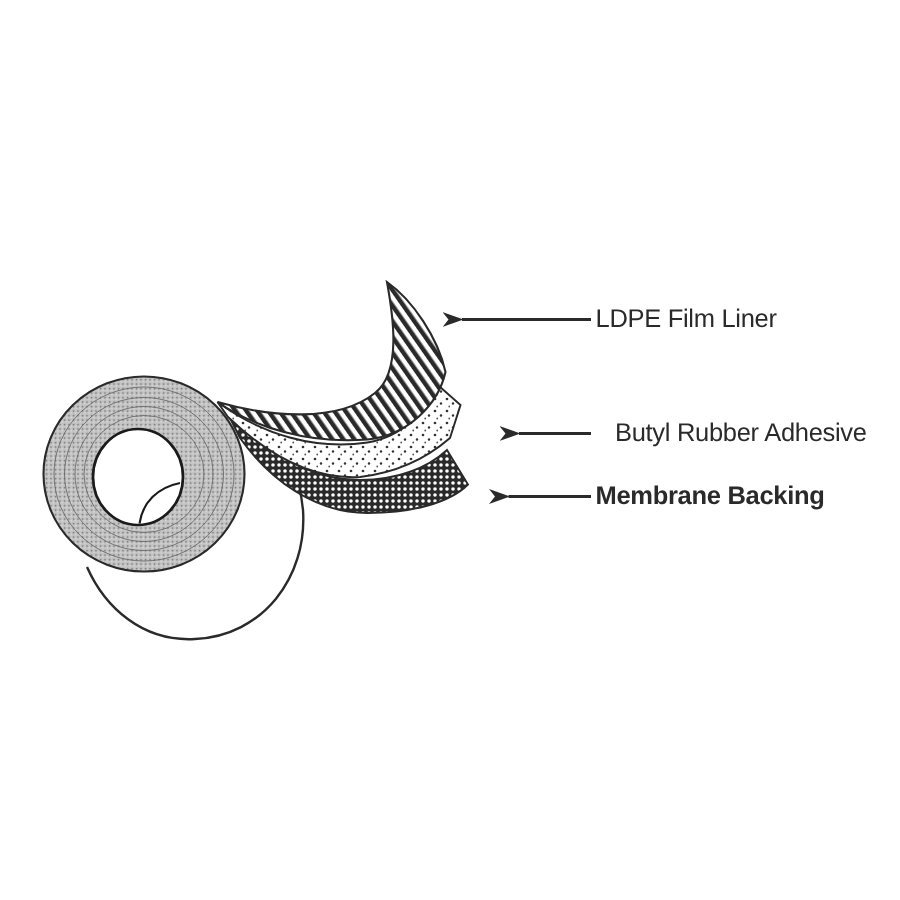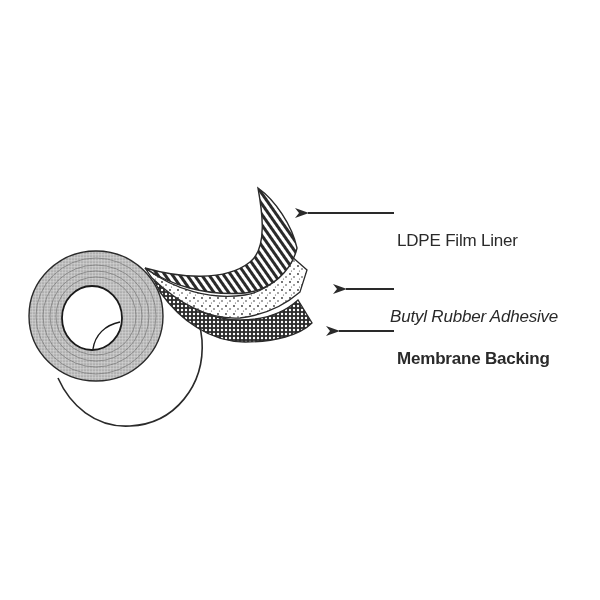--- a/index.html
+++ b/index.html
@@ -6,21 +6,20 @@
   body { width: 600px; height: 600px; position: relative; overflow: hidden; }
   #diagram { position: absolute; left: 0; top: 0; width: 600px; height: 600px; }
   .label {
     position: absolute;
     font-family: "Liberation Sans", sans-serif;
     font-size: 17px;
     color: #2a2a2a;
     white-space: nowrap;
     letter-spacing: -0.2px;
     line-height: 20px;
-    margin-top: 28px;
   }
 </style>
 </head>
 <body>
 
 <svg id="diagram" viewBox="0 0 600 600" xmlns="http://www.w3.org/2000/svg">
   <defs>
     <pattern id="stripes" patternUnits="userSpaceOnUse" width="6" height="6" patternTransform="rotate(-35)">
       <rect width="6" height="6" fill="#ffffff"></rect>
       <rect width="3" height="6" fill="#2a2a2a"></rect>
@@ -63,14 +62,14 @@
   <path d="M 145 268 C 175 290, 210 300, 245 295 C 270 291, 285 272, 290 255 L 307 270 L 300 292 C 285 305, 265 315, 240 318 C 205 320, 175 300, 152 278 Z" fill="url(#sparse-dots)" stroke="#2a2a2a" stroke-width="1.3"></path>
 
   <path d="M 145 268 C 180 278, 225 282, 250 262 C 268 248, 262 210, 258 188 C 275 200, 292 225, 297 248 C 292 270, 272 290, 245 293 C 205 296, 170 285, 145 268 Z" fill="url(#stripes)" stroke="#2a2a2a" stroke-width="1.4"></path>
 
   <line x1="394" y1="213" x2="308" y2="213" stroke="#2a2a2a" stroke-width="2" marker-end="url(#arrowhead)"></line>
   <line x1="394" y1="289" x2="346" y2="289" stroke="#2a2a2a" stroke-width="2" marker-end="url(#arrowhead)"></line>
   <line x1="394" y1="331" x2="339" y2="331" stroke="#2a2a2a" stroke-width="2" marker-end="url(#arrowhead)"></line>
 </svg>
 
 <div class="label" style="left:397px; top:203px;">LDPE Film Liner</div>
-<div class="label" style="left:390px; top:279px;font-style:italic;">Butyl Rubber Adhesive</div>
+<div class="label" style="left:410px; top:279px;">Butyl Rubber Adhesive</div>
 <div class="label" style="left:397px; top:321px;font-weight:bold;">Membrane Backing</div>
 
 </body></html>

